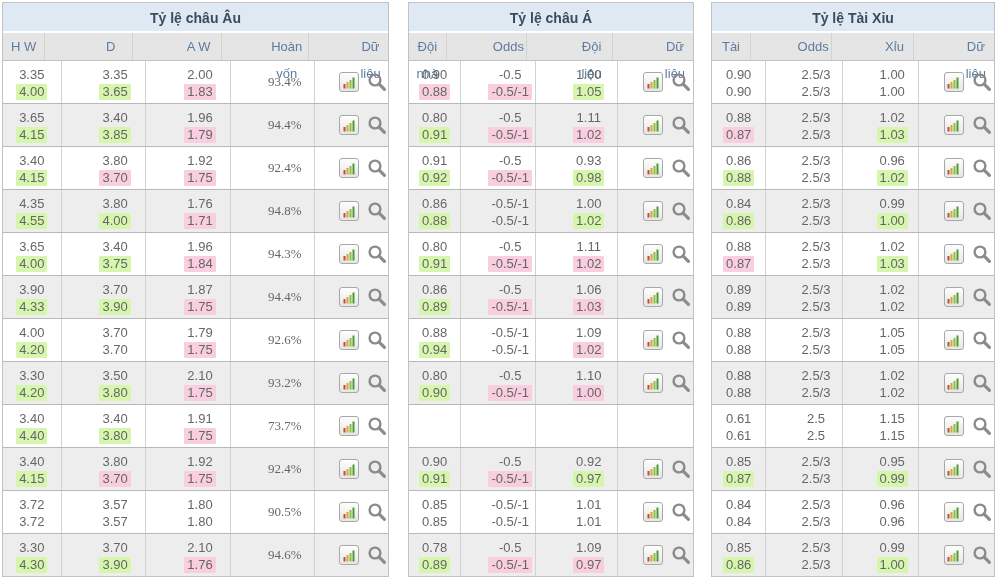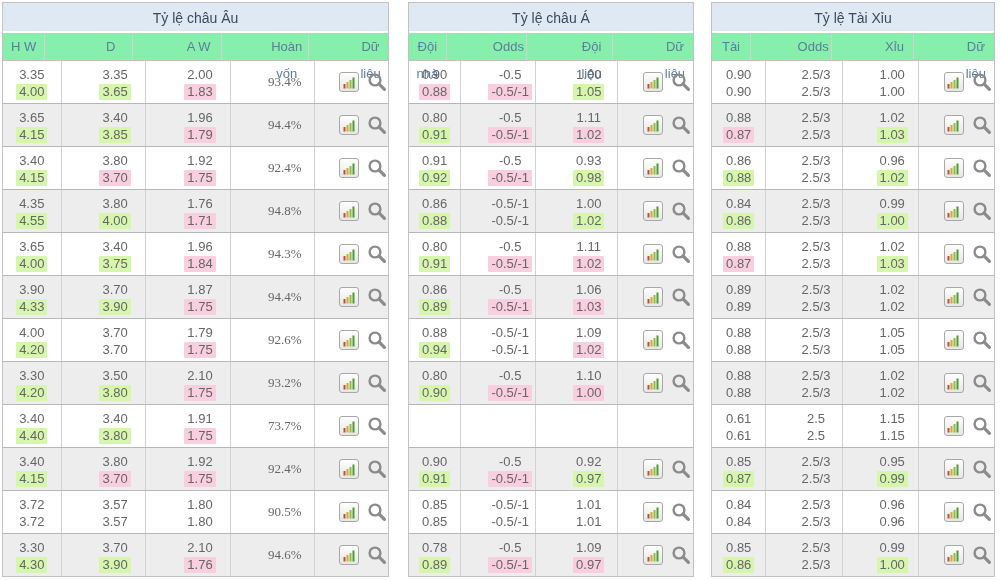--- a/index.html
+++ b/index.html
@@ -4,24 +4,24 @@
 <style>
   * { box-sizing: border-box; }
   html,body { margin:0; padding:0; background:#fff; font-family:"Liberation Sans", sans-serif; }
   .tables { display:flex; padding:2px; width:1000px; }
   .panel { border:1px solid #c2c2c2; background:#fff; flex:none; }
   .panel-0 { width:387px; margin-right:19px; }
   .panel-1 { width:286px; margin-right:17px; }
   .panel-2 { width:284px; }
   .title {
     height:30px; line-height:30px; text-align:center;
-    background:#dee9f4; color:#3c4b5c; font-weight:normal; font-size:14px;
+    background:#dee9f4; color:#3c4b5c; font-weight:bold; font-size:14px;
     border-bottom:2px solid #ffffff;
   }
-  .hrow { display:flex; background:#86efac; border-bottom:1px solid #c2c2c2;gap:44px; }
+  .hrow { display:flex; background:#e5e5e5; border-bottom:1px solid #c2c2c2;gap:44px; }
   .hcell {
     height:27px; line-height:27px; text-align:center;
     color:#5d7c9e; font-size:13px; border-right:1px solid #d2d2d2;
   }
   .hcell:last-child { border-right:none; }
   .row { display:flex; background:#fff;gap:24px; }
   .row.alt { background:#ededed; }
   .row + .row { border-top:1px solid #b8b8b8; }
   .cell {
     height:42px; padding-top:4px; text-align:center;

